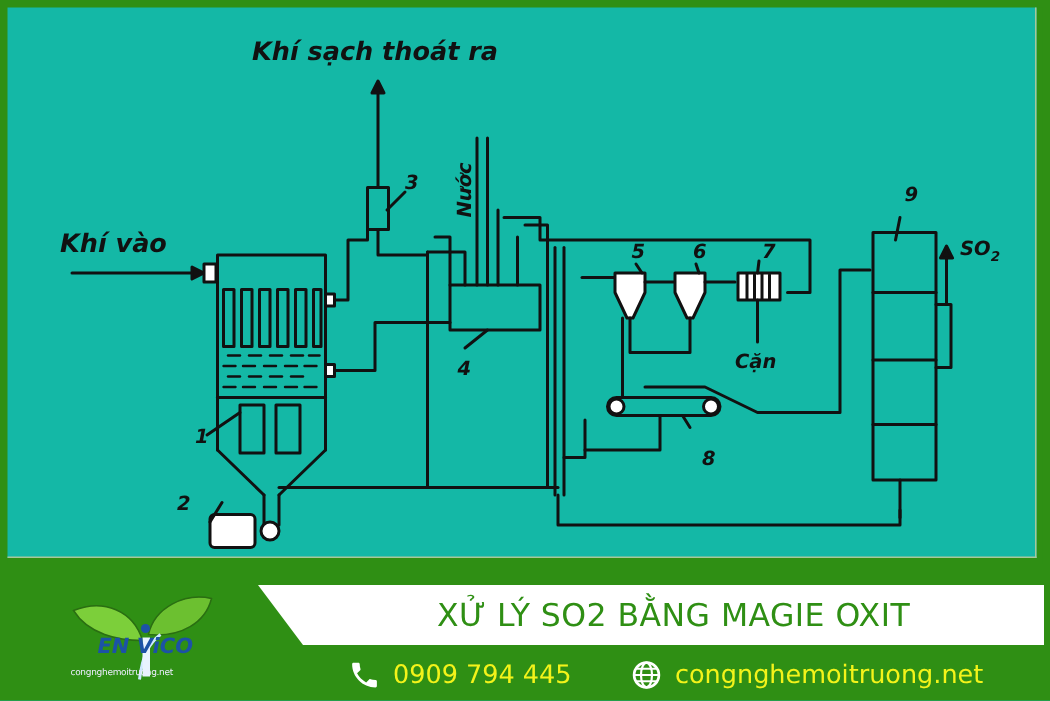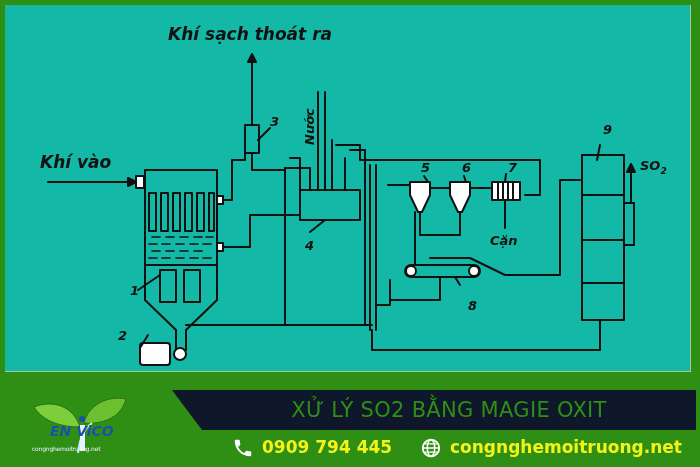--- a/index.html
+++ b/index.html
@@ -2,25 +2,25 @@
 <html><head>
   <meta charset="utf-8">
   <style>
     html, body { margin: 0; padding: 0; }
     body { width: 700px; height: 467px; background: #2f8f14; position: relative; overflow: hidden; font-family: "Liberation Sans", sans-serif; }
     .frame { position: absolute; left: 5px; top: 5px; width: 690px; height: 385px; background: #2f8f14; }
     .canvas { position: absolute; left: 5px; top: 5px; width: 685px; height: 366px; background: #14b8a6; border-right: 1px solid #a8c89a; border-bottom: 1px solid #a8c89a; }
     .canvas svg { position: absolute; left: 0; top: 0; }
     .dlabel { font-family: "DejaVu Sans", sans-serif; font-style: italic; font-weight: bold; fill: #111; }
     .bottom { position: absolute; left: 0; top: 376px; width: 700px; height: 91px; background: #2f8f14; }
-    .title-band { position: absolute; left: 172px; top: 390px; width: 524px; height: 40px; background: #0f172a; clip-path: polygon(0 0, 100% 0, 100% 100%, 30px 100%); }
+    .title-band { position: absolute; left: 172px; top: 390px; width: 524px; height: 40px; background: #ffffff; clip-path: polygon(0 0, 100% 0, 100% 100%, 30px 100%); }
     .title-text { position: absolute; left: 0; top: 0; width: 100%; height: 100%; display: flex; align-items: center; justify-content: center; padding-left: 30px; box-sizing: border-box; color: #2f8f14; font-size: 21px; font-weight: normal; letter-spacing: 0.3px; font-family: "DejaVu Sans", sans-serif; }
-    .contact { position: absolute; top: 437px; height: 26px; display: flex; align-items: flex-start; color: #f3f31a; font-weight: bold; font-size: 17px; font-family: "DejaVu Sans", sans-serif; }
+    .contact { position: absolute; top: 437px; height: 26px; display: flex; align-items: center; color: #f3f31a; font-weight: normal; font-size: 17px; font-family: "DejaVu Sans", sans-serif; }
     .contact .ic { width: 22px; height: 22px; margin-right: 8px; display: inline-block; }
-    .logo { position: absolute; left: 22px; top: 393px; width: 135px; height: 66px; text-align: right; }
+    .logo { position: absolute; left: 37px; top: 393px; width: 135px; height: 66px; text-align: right; }
     .logo-text { position: absolute; left: 28px; top: 30px; font-family: "DejaVu Sans", sans-serif; font-style: italic; font-weight: bold; color: #1c52a6; font-size: 14px; }
     .logo-sub { position: absolute; left: 10px; top: 52px; font-size: 6px; color: #eef; font-family: "DejaVu Sans", sans-serif; letter-spacing: -0.2px; }
   </style>
 </head>
 <body>
 
 <div class="frame"></div>
 
 <div class="canvas">
   <svg width="685" height="366" viewBox="5 5 685 366">

